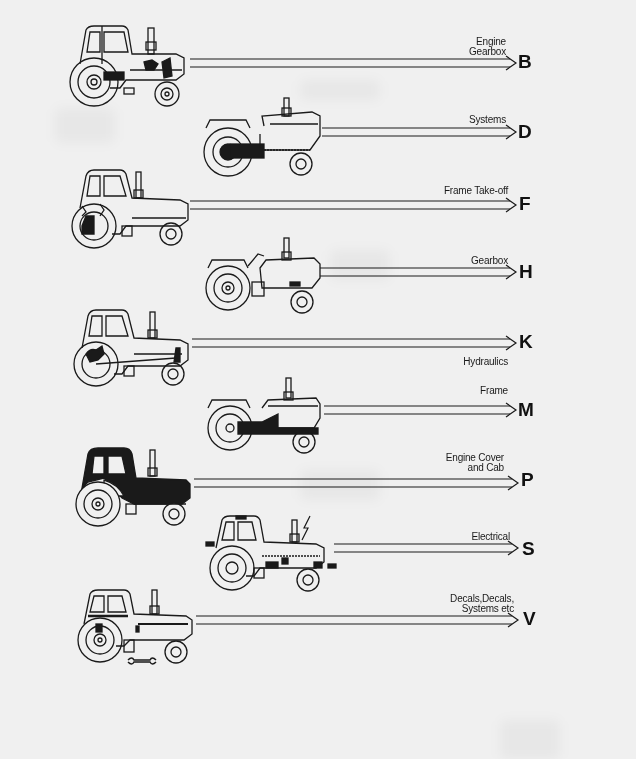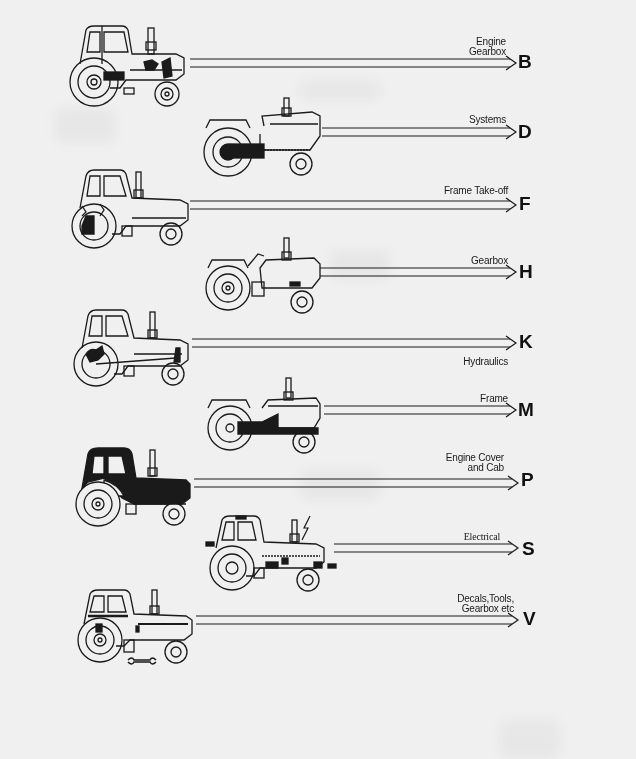--- a/index.html
+++ b/index.html
@@ -216,21 +216,21 @@
           <circle cx="98" cy="64" r="5"></circle>
       </svg>
     </div>
     <div class="arrow" style="left:324px;top:403px;width:194px;">
       <svg width="194" height="14" viewBox="0 0 194 14" fill="none" stroke="#1a1a1a" stroke-width="1.2">
         <line x1="0" y1="3" x2="186" y2="3"></line>
           <line x1="0" y1="11" x2="186" y2="11"></line>
         <path d="M182 0 L192 7 L182 14"></path>
       </svg>
     </div>
-    <div class="label" style="right:128px;top:394px;">
+    <div class="label" style="right:128px;top:386px;">
       <div>Frame</div>
     </div>
     <div class="letter" style="left:518px;top:400px;">M</div>
   </div>
 
   <div class="row" style="top:0;">
     <div class="tractor" style="left:74px;top:448px;">
       <svg width="122" height="82" viewBox="0 0 122 82" fill="none" stroke="#1a1a1a" stroke-width="1.3">
         <path d="M8 40 L14 6 Q16 0 24 0 L50 0 Q56 0 58 6 L62 30 L112 32 L116 36 L116 50 L108 56 L60 56 L48 50 L30 30 L14 34 Z" fill="#1a1a1a"></path>
         <path d="M20 8 L30 8 L30 26 L18 26 Z" fill="#f0f0f0"></path>
@@ -286,21 +286,21 @@
         <rect x="48" y="56" width="10" height="10"></rect>
       </svg>
     </div>
     <div class="arrow" style="left:334px;top:541px;width:186px;">
       <svg width="186" height="14" viewBox="0 0 186 14" fill="none" stroke="#1a1a1a" stroke-width="1.2">
         <line x1="0" y1="3" x2="178" y2="3"></line>
           <line x1="0" y1="11" x2="178" y2="11"></line>
         <path d="M174 0 L184 7 L174 14"></path>
       </svg>
     </div>
-    <div class="label" style="right:136px;top:532px;font-family:Liberation Serif, serif;">
+    <div class="label" style="right:126px;top:532px;">
       <div>Electrical</div>
     </div>
     <div class="letter" style="left:522px;top:539px;">S</div>
   </div>
 
   <div class="row" style="top:0;">
     <div class="tractor" style="left:76px;top:588px;">
       <svg width="122" height="80" viewBox="0 0 122 80" fill="none" stroke="#1a1a1a" stroke-width="1.3">
         <path d="M8 36 L14 6 Q16 2 22 2 L48 2 Q52 2 54 6 L58 26 L110 28 L116 32 L116 46 L108 52 L54 52 L48 58 L40 58"></path>
         <path d="M18 8 L28 8 L28 24 L14 24 Z"></path>
@@ -322,19 +322,19 @@
       </svg>
     </div>
     <div class="arrow" style="left:196px;top:613px;width:324px;">
       <svg width="324" height="14" viewBox="0 0 324 14" fill="none" stroke="#1a1a1a" stroke-width="1.2">
         <line x1="0" y1="3" x2="316" y2="3"></line>
           <line x1="0" y1="11" x2="316" y2="11"></line>
         <path d="M312 0 L322 7 L312 14"></path>
       </svg>
     </div>
     <div class="label" style="right:122px;top:594px;">
-      <div>Decals,Tools,</div>
-      <div>Gearbox etc</div>
+      <div>Decals,Decals,</div>
+      <div>Systems etc</div>
     </div>
     <div class="letter" style="left:523px;top:609px;">V</div>
   </div>
 
 </div>
 
 </body></html>

